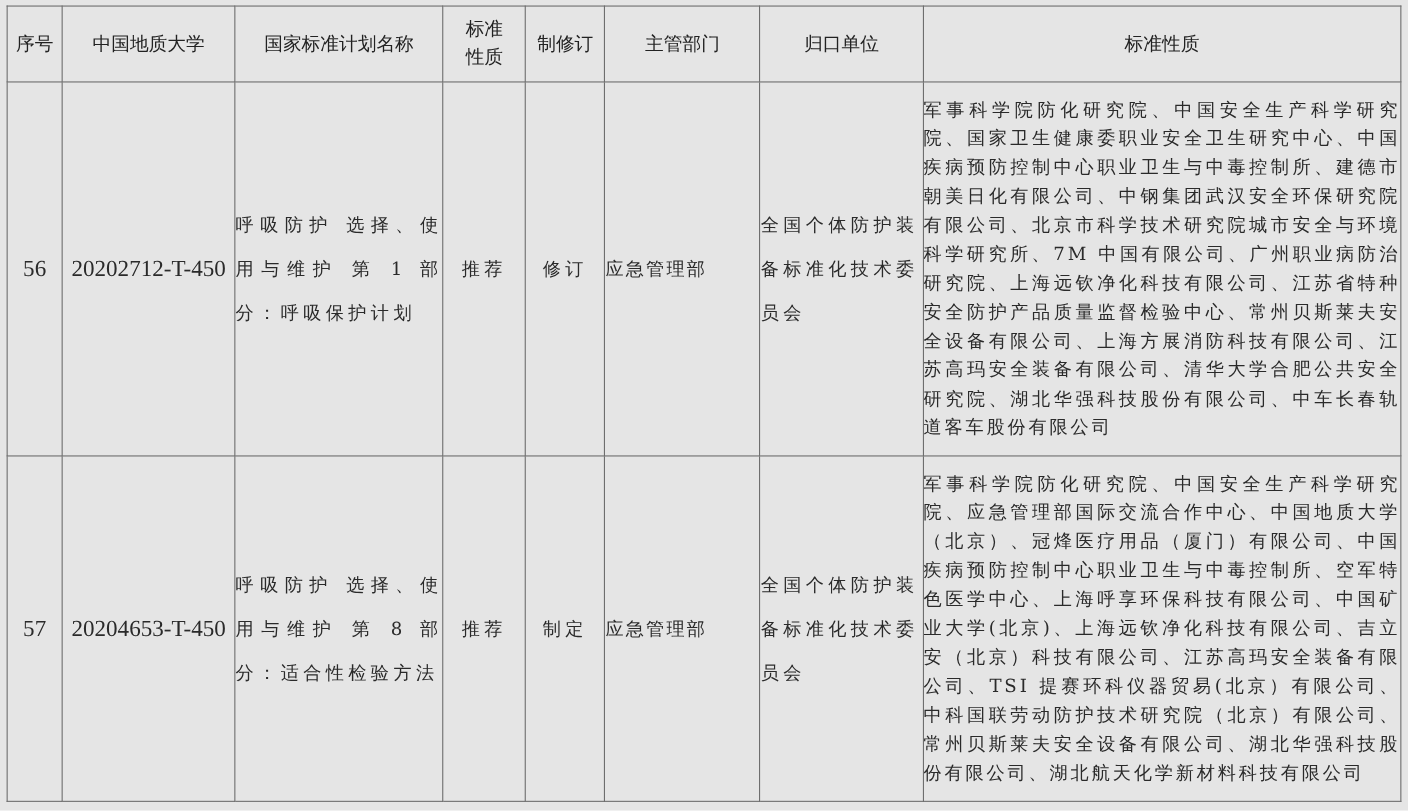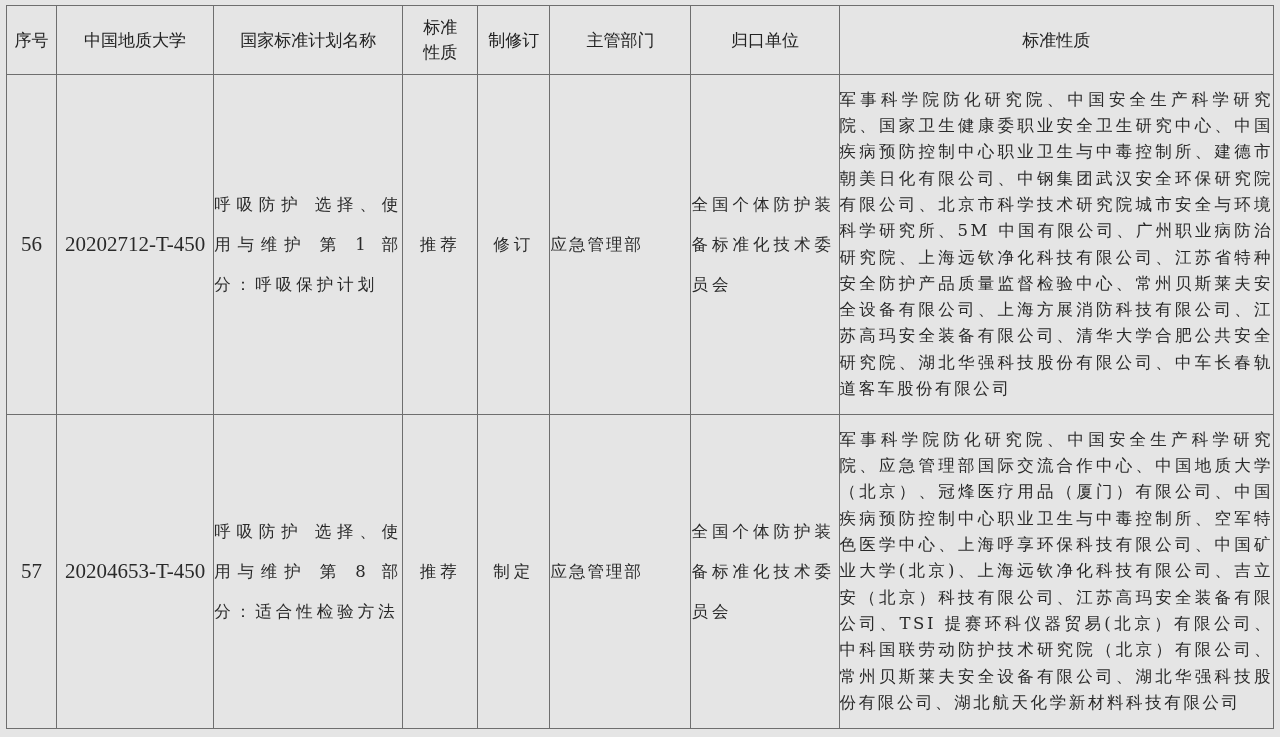--- a/index.html
+++ b/index.html
@@ -113,21 +113,21 @@
     </thead>
     <tbody>
       <tr class="row-56">
         <td class="num">56</td>
         <td class="num">20202712-T-450</td>
         <td class="cjk name-cell">呼吸防护 选择、使用与维护 第 1 部分：呼吸保护计划</td>
         <td class="cjk center">推荐</td>
         <td class="cjk center">修订</td>
         <td class="cjk dept-cell">应急管理部</td>
         <td class="cjk owner-cell">全国个体防护装备标准化技术委员会</td>
-        <td class="drafter-cell">军事科学院防化研究院、中国安全生产科学研究院、国家卫生健康委职业安全卫生研究中心、中国疾病预防控制中心职业卫生与中毒控制所、建德市朝美日化有限公司、中钢集团武汉安全环保研究院有限公司、北京市科学技术研究院城市安全与环境科学研究所、5M 中国有限公司、广州职业病防治研究院、上海远钦净化科技有限公司、江苏省特种安全防护产品质量监督检验中心、常州贝斯莱夫安全设备有限公司、上海方展消防科技有限公司、江苏高玛安全装备有限公司、清华大学合肥公共安全研究院、湖北华强科技股份有限公司、中车长春轨道客车股份有限公司</td>
+        <td class="drafter-cell">军事科学院防化研究院、中国安全生产科学研究院、国家卫生健康委职业安全卫生研究中心、中国疾病预防控制中心职业卫生与中毒控制所、建德市朝美日化有限公司、中钢集团武汉安全环保研究院有限公司、北京市科学技术研究院城市安全与环境科学研究所、7M 中国有限公司、广州职业病防治研究院、上海远钦净化科技有限公司、江苏省特种安全防护产品质量监督检验中心、常州贝斯莱夫安全设备有限公司、上海方展消防科技有限公司、江苏高玛安全装备有限公司、清华大学合肥公共安全研究院、湖北华强科技股份有限公司、中车长春轨道客车股份有限公司</td>
       </tr>
       <tr class="row-57">
         <td class="num">57</td>
         <td class="num">20204653-T-450</td>
         <td class="cjk name-cell">呼吸防护 选择、使用与维护 第 8 部分：适合性检验方法</td>
         <td class="cjk center">推荐</td>
         <td class="cjk center">制定</td>
         <td class="cjk dept-cell">应急管理部</td>
         <td class="cjk owner-cell">全国个体防护装备标准化技术委员会</td>
         <td class="drafter-cell">军事科学院防化研究院、中国安全生产科学研究院、应急管理部国际交流合作中心、中国地质大学（北京）、冠烽医疗用品（厦门）有限公司、中国疾病预防控制中心职业卫生与中毒控制所、空军特色医学中心、上海呼享环保科技有限公司、中国矿业大学(北京)、上海远钦净化科技有限公司、吉立安（北京）科技有限公司、江苏高玛安全装备有限公司、TSI 提赛环科仪器贸易(北京）有限公司、中科国联劳动防护技术研究院（北京）有限公司、常州贝斯莱夫安全设备有限公司、湖北华强科技股份有限公司、湖北航天化学新材料科技有限公司</td>

